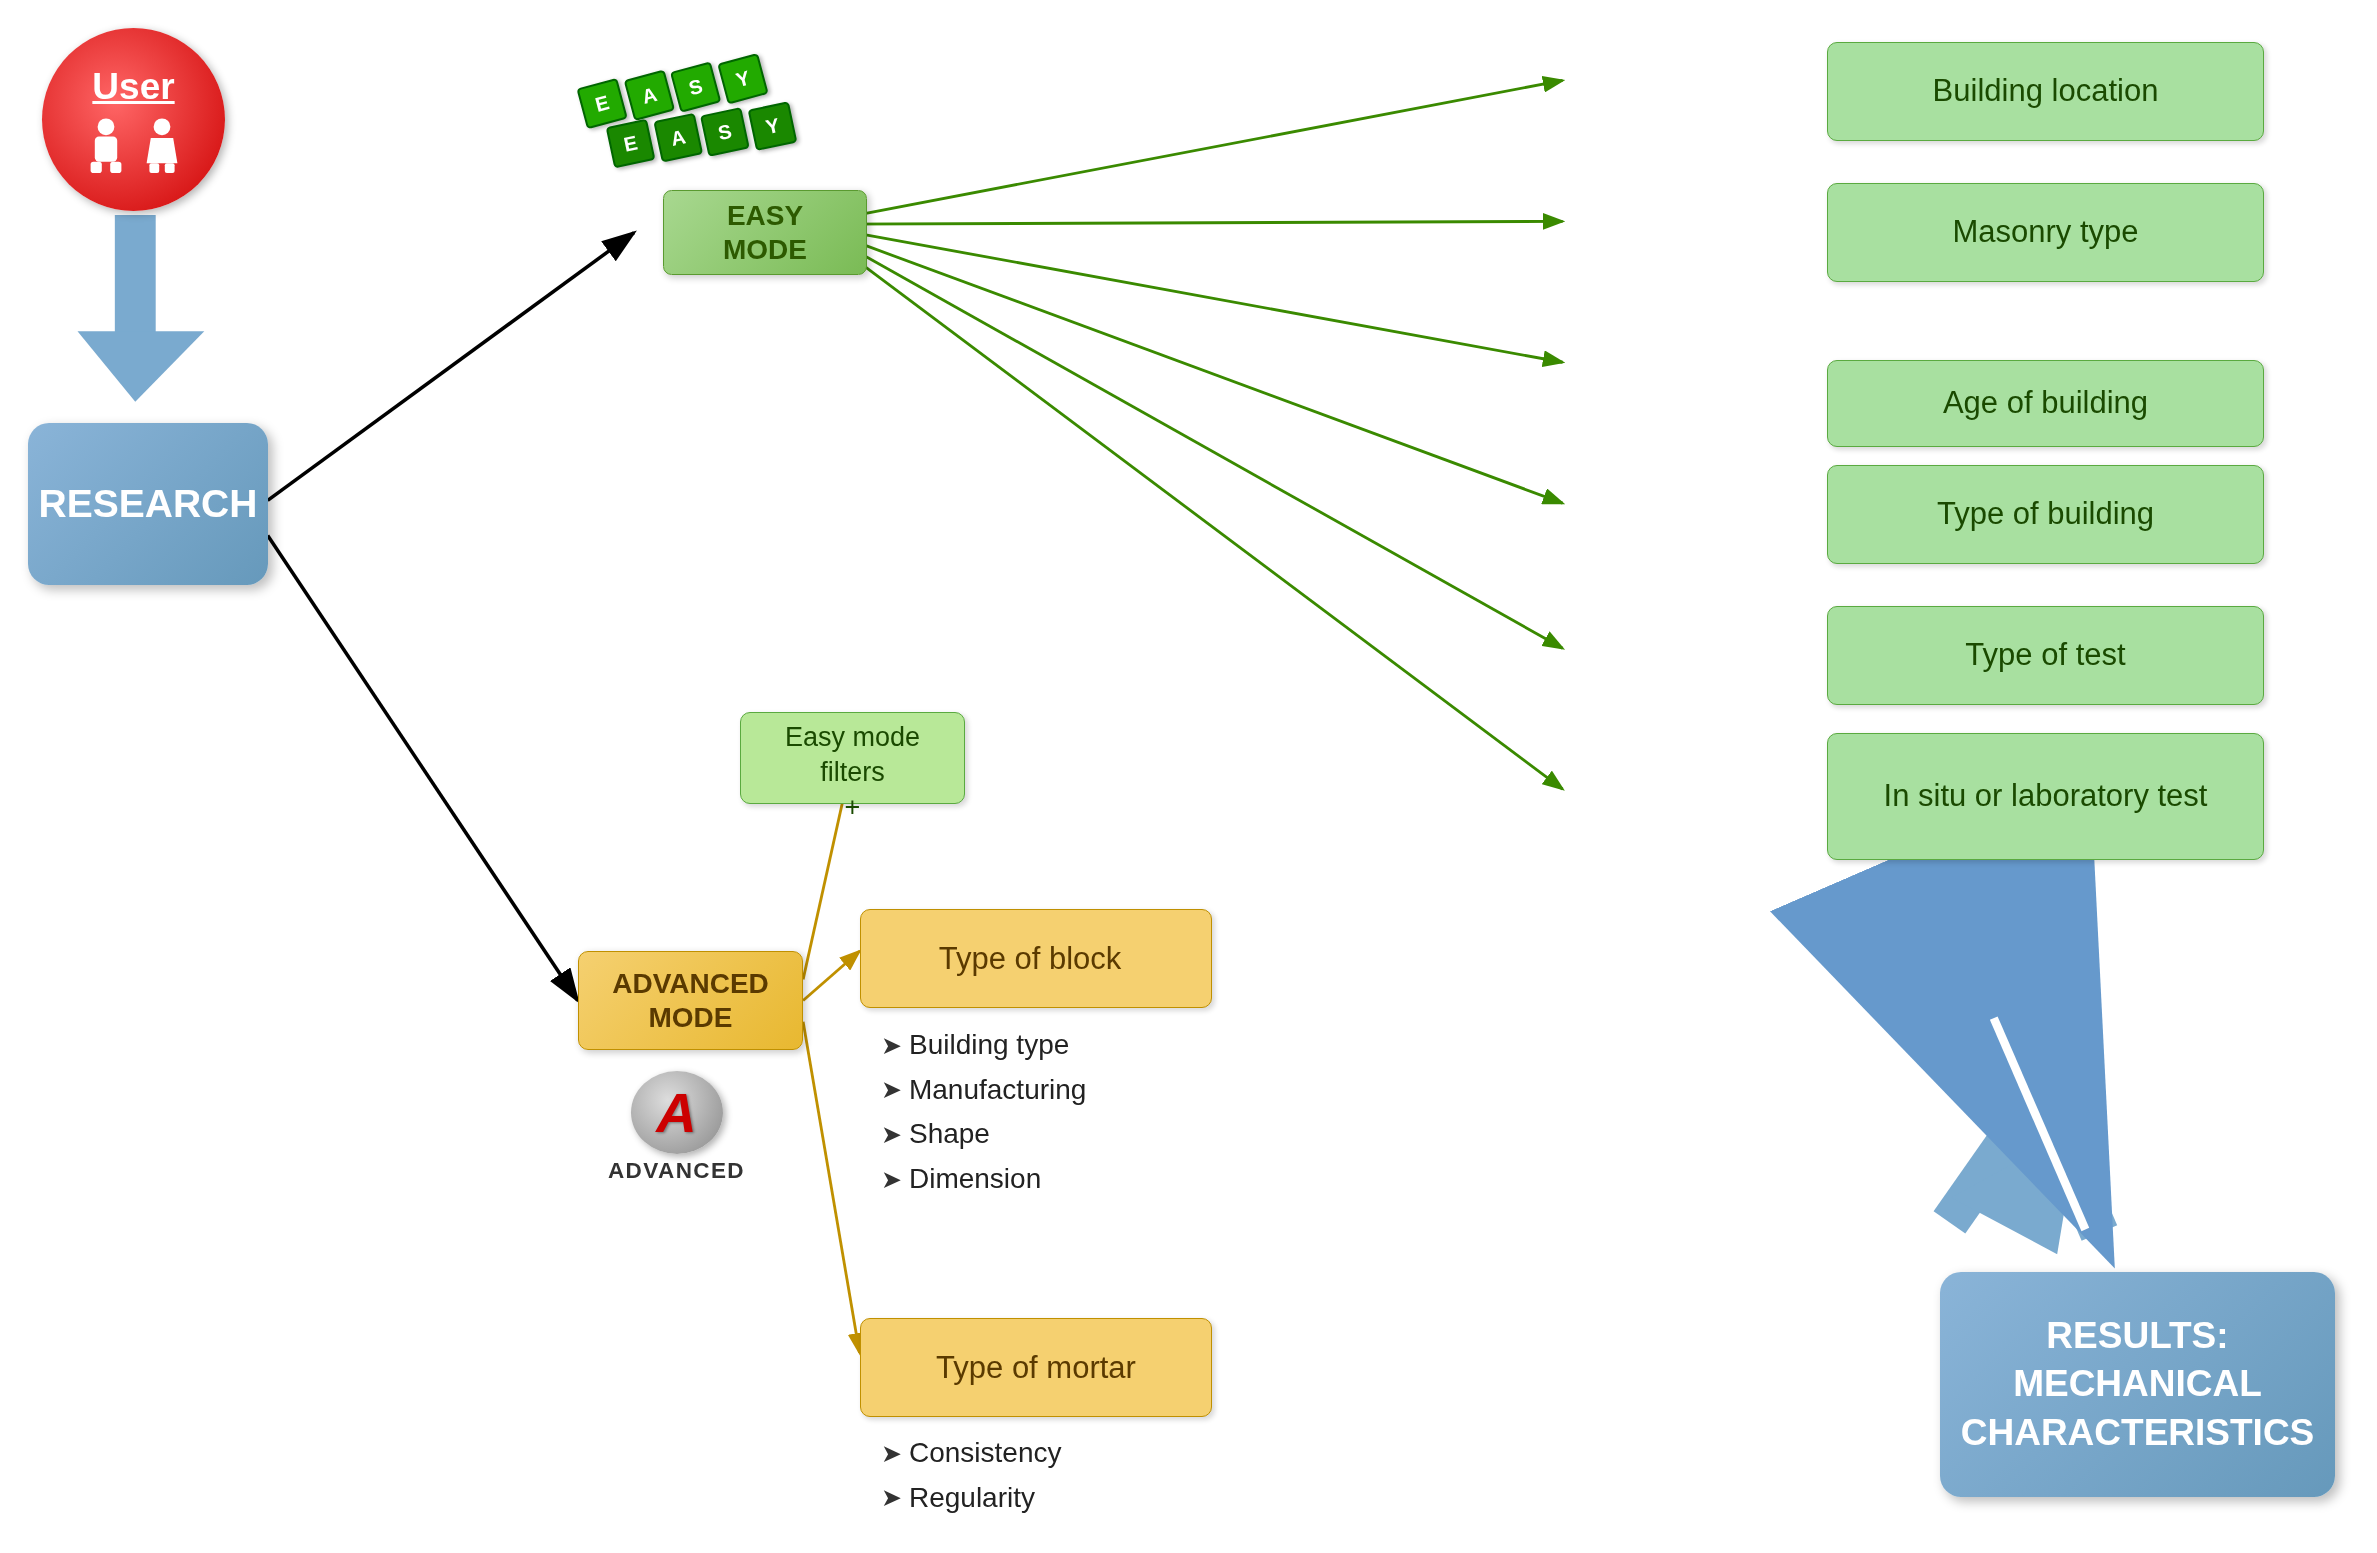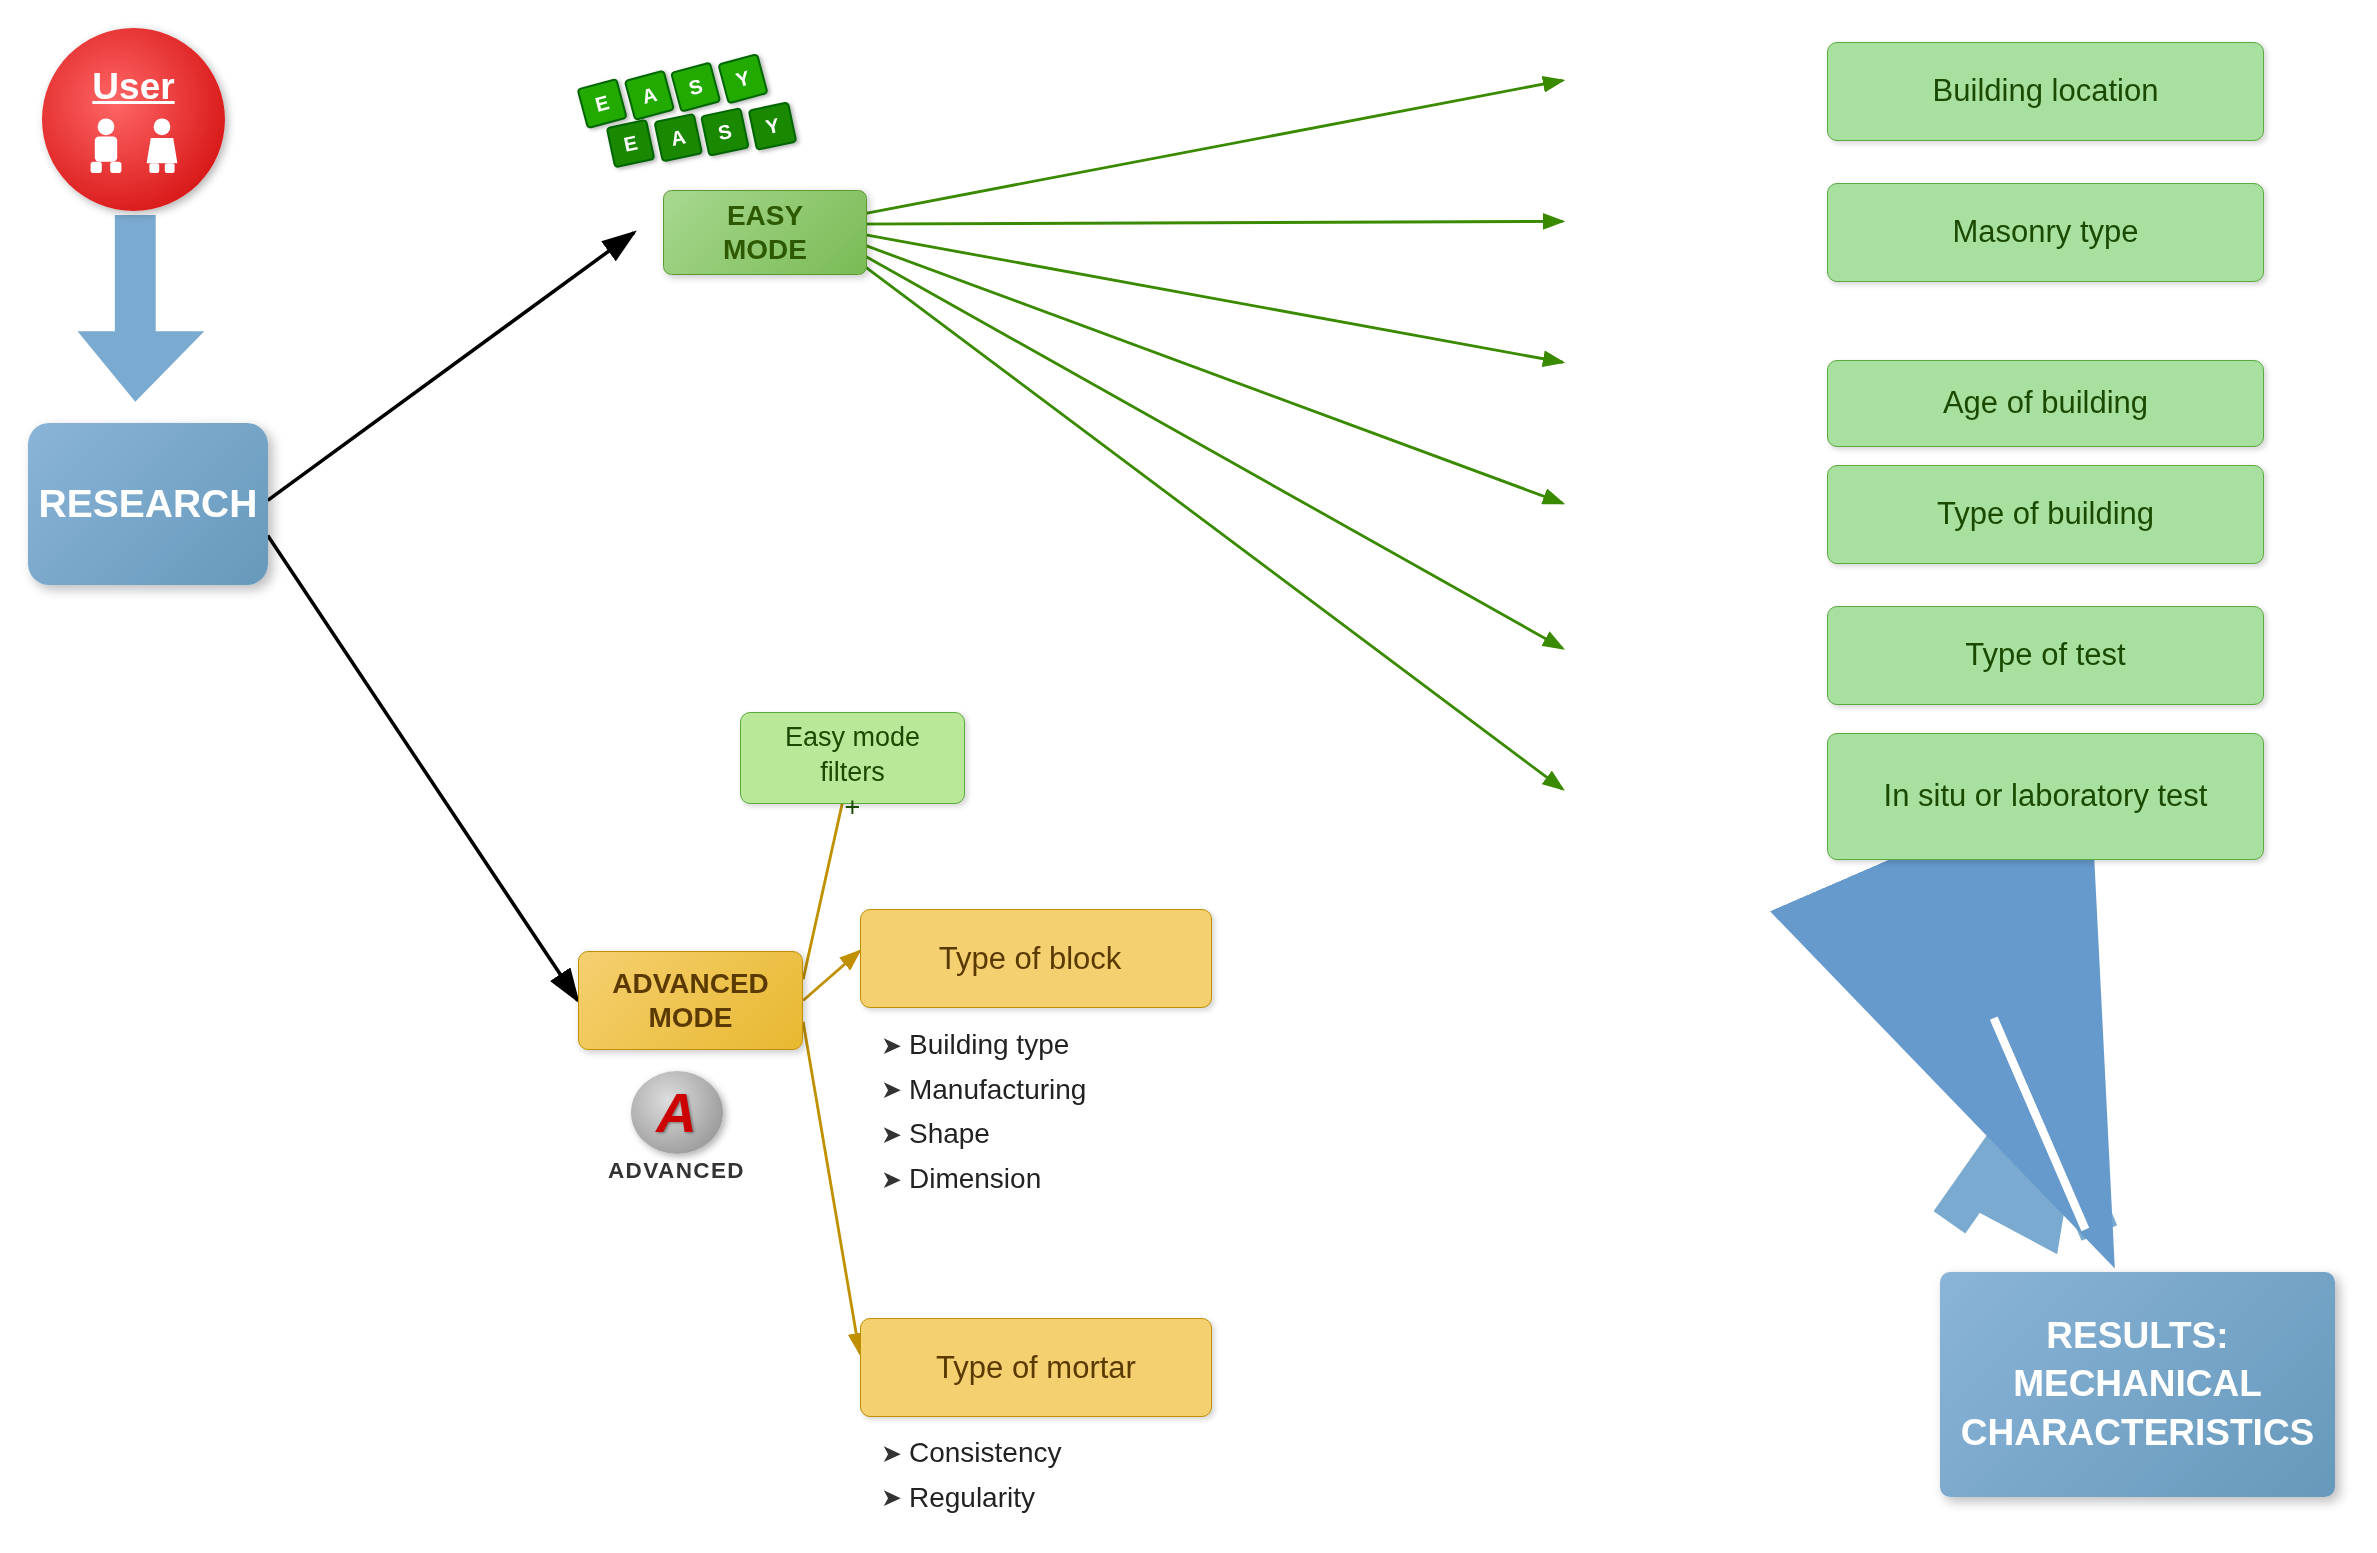--- a/index.html
+++ b/index.html
@@ -209,21 +209,21 @@
     }
 
     
     .results-box {
       position: absolute;
       right: 42px;
       bottom: 56px;
       width: 395px;
       height: 225px;
       background: linear-gradient(135deg, #8ab4d8, #6699bb);
-      border-radius: 10px;
+      border-radius: 21px;
       display: flex;
       align-items: center;
       justify-content: center;
       box-shadow: 4.2px 4.2px 10.6px rgba(0,0,0,0.25);
     }
     .results-label {
       color: white;
       font-size: 37px;
       font-weight: bold;
       text-align: center;

